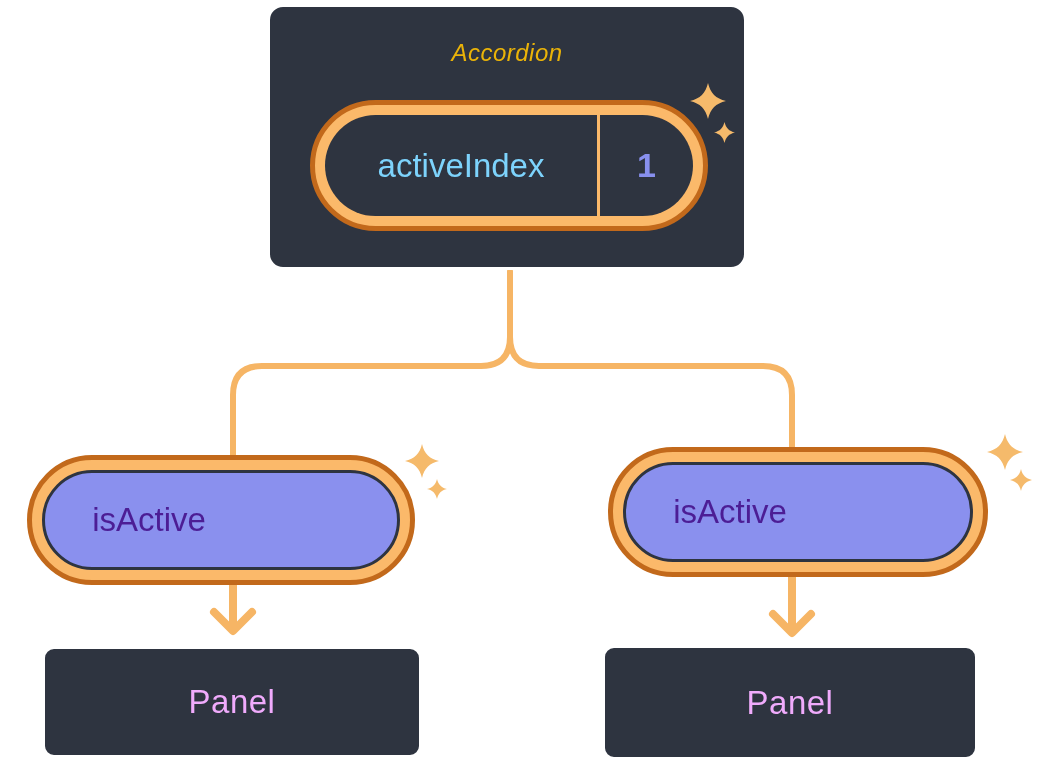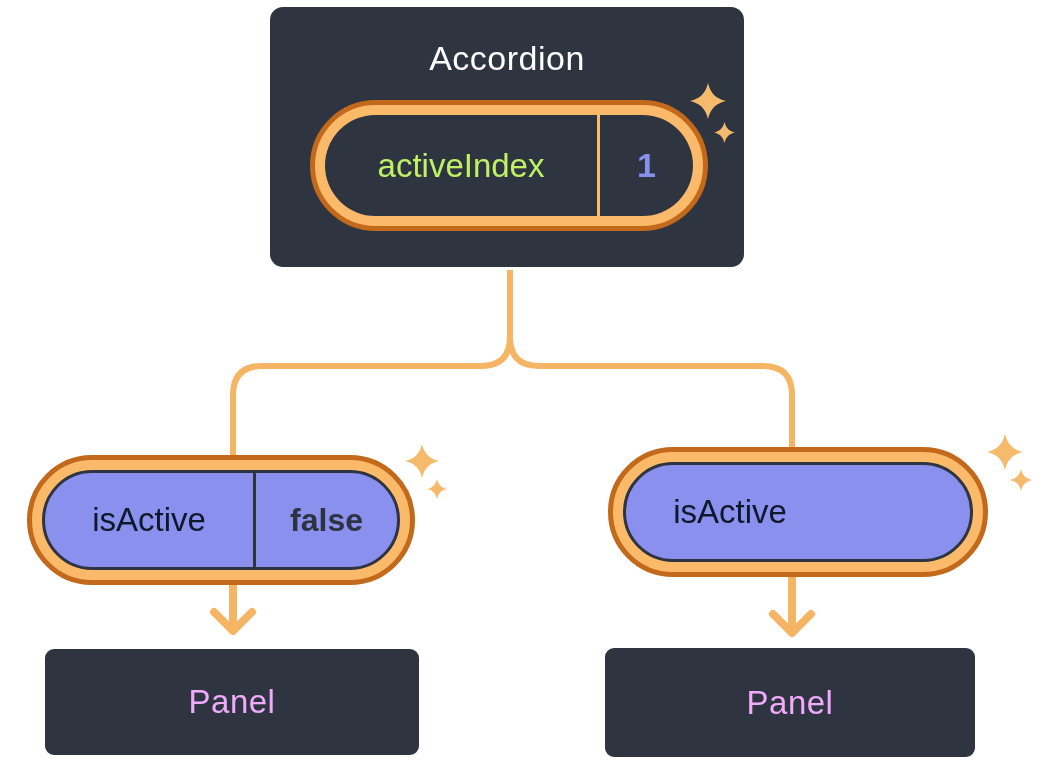--- a/index.html
+++ b/index.html
@@ -8,46 +8,46 @@
     background:#ffffff;overflow:hidden;
     font-family:"Liberation Sans", sans-serif;
   }
   .overlay{position:absolute;left:0;top:0;width:1042px;height:770px;z-index:1;}
   .node-box{
     position:absolute;z-index:2;box-sizing:border-box;
     background:#2E3440;border:3px solid #ffffff;border-radius:16px;
   }
   .node-title{
     position:absolute;left:0;right:0;text-align:center;
-    color:#ffffff;font-size:34px;letter-spacing:.5px;
+    color:#eab308;font-size:24px;letter-spacing:.5px;font-style:italic;
   }
   .panel-box{
     position:absolute;z-index:2;box-sizing:border-box;
     background:#2E3440;border:3px solid #ffffff;border-radius:12px;
     display:flex;align-items:center;justify-content:center;
     color:#f0abfc;font-size:33px;letter-spacing:.5px;
   }
   .pill{
     position:absolute;z-index:3;box-sizing:border-box;
     border:5px solid #C2691B;background:#FBB96A;border-radius:999px;
     padding:10px;
   }
   .pill-inner{
     box-sizing:border-box;width:100%;height:100%;
     border-radius:999px;display:flex;align-items:stretch;overflow:hidden;
   }
   .pill-inner.dark{background:#2E3440;}
   .pill-inner.purple{background:#8A90EE;border:3px solid #2E3440;}
   .cell{display:flex;align-items:center;justify-content:center;}
   .cell.grow{flex:1;}
-  .top-label{color:#bef264;font-size:33px;}
+  .top-label{color:#7dd3fc;font-size:33px;}
   .top-value{color:#8890EE;font-size:34px;font-weight:bold;}
   .divider-orange{border-left:3px solid #FBB96A;}
   .divider-dark{border-left:3px solid #2E3440;}
-  .state-label{color:#0f172a;font-size:33px;}
+  .state-label{color:#4c1d95;font-size:33px;}
   .state-value{color:#2D3340;font-size:32px;font-weight:bold;}
   .sparkle{position:absolute;z-index:4;}
 </style>
 </head>
 <body>
 
 <div class="stage">
 
   <svg class="overlay" width="1042" height="770" viewBox="0 0 1042 770" fill="none">
 
@@ -72,23 +72,20 @@
       <div class="cell grow divider-orange">
         <span class="top-value">1</span>
       </div>
     </div>
   </div>
 
   <div class="pill" style="left:27px;top:455px;width:388px;height:130px;">
     <div class="pill-inner purple">
       <div class="cell" style="width:208px;">
         <span class="state-label">isActive</span>
-      </div>
-      <div class="cell grow divider-dark">
-        <span class="state-value">false</span>
       </div>
     </div>
   </div>
 
   <div class="panel-box" style="left:42px;top:646px;width:380px;height:112px;">
     <span>Panel</span>
   </div>
 
   <div class="pill" style="left:608px;top:447px;width:380px;height:130px;">
     <div class="pill-inner purple">

